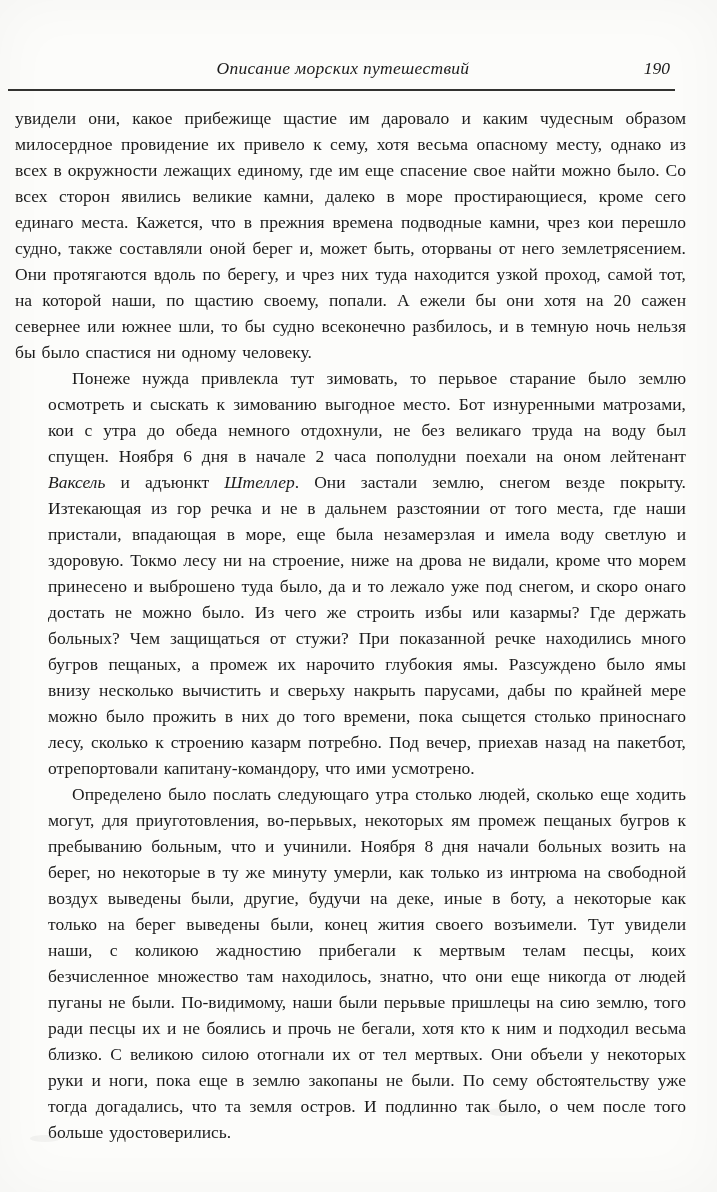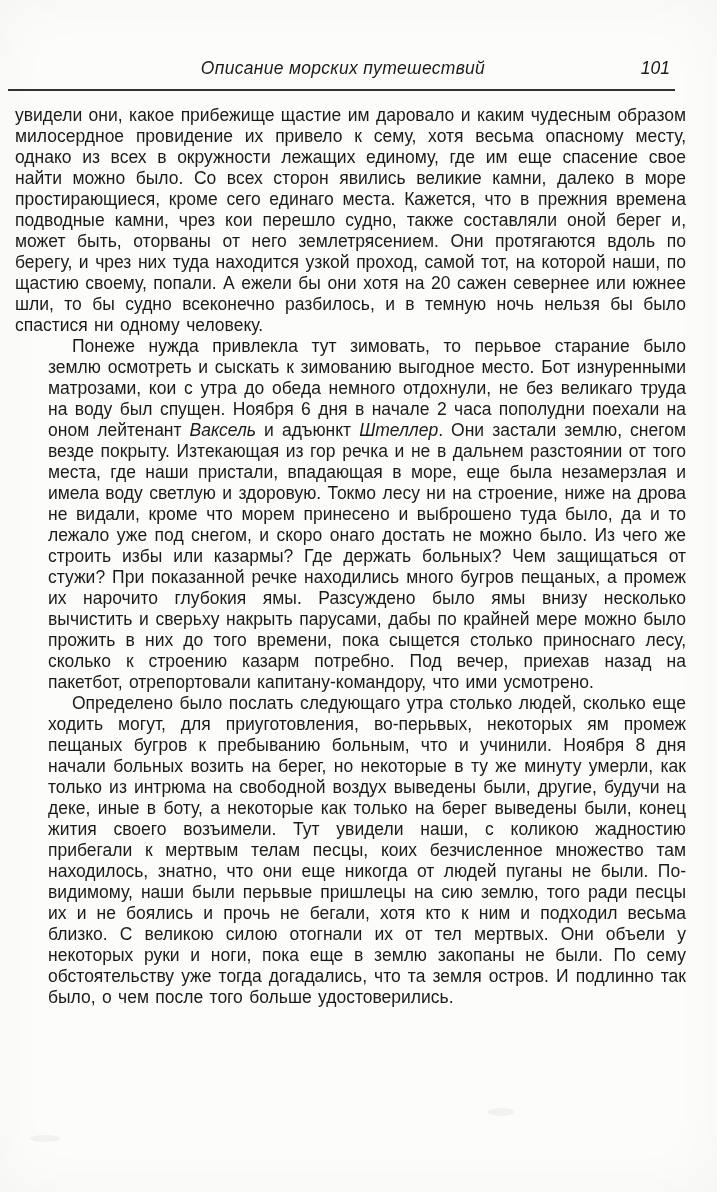--- a/index.html
+++ b/index.html
@@ -8,21 +8,21 @@
     background: #e8e8e6;
   }
   .page {
     position: relative;
     width: 717px;
     height: 1192px;
     margin: 0 auto;
     background: var(--paper, #fcfcfa);
     overflow: hidden;
     box-shadow: inset 0 0 60px rgba(0,0,0,0.03);
-    font-family: Liberation Sans, sans-serif;
+    font-family: Liberation Serif, serif;
     color: var(--ink, #1b1b1b);
   }
   .running-header {
     position: relative;
     height: 89px;
   }
   .running-title {
     position: absolute;
     top: 58px;
     left: 16px;
@@ -48,21 +48,21 @@
     border-top: 2px solid #323230;
     height: 0;
   }
   .page-text {
     position: absolute;
     top: 105px;
     left: 15px;
     width: 671px;
     text-align: justify;
     font-size: 17.5px;
-    line-height: 21px;
+    line-height: 26px;
     word-spacing: 1.5px;
   }
   .page-text p {
     margin: 0;
     padding: 0;
   }
   .page-text p.indent {
     text-indent: 24px;
     margin-left: 33px;
   }
@@ -78,21 +78,21 @@
   }
   .smudge.s1 { left: 488px; top: 1108px; width: 26px; height: 8px; }
   .smudge.s2 { left: 30px; top: 1135px; width: 30px; height: 7px; }
 </style>
 </head>
 <body>
 
 <div class="page" style="--paper: #fcfcfa; --ink: #1b1b1b;">
   <header class="running-header">
     <span class="running-title">Описание морских путешествий</span>
-    <span class="page-number">101</span>
+    <span class="page-number">190</span>
   </header>
   <div class="header-rule"></div>
   <main class="page-text">
       <p><span>увидели они, какое прибежище щастие им даровало и каким чудесным образом милосердное провидение их привело к сему, хотя весьма опасному месту, однако из всех в окружности лежащих единому, где им еще спасение свое найти можно было. Со всех сторон явились великие камни, далеко в море простирающиеся, кроме сего единаго места. Кажется, что в прежния времена подводные камни, чрез кои перешло судно, также составляли оной берег и, может быть, оторваны от него землетрясением. Они протягаются вдоль по берегу, и чрез них туда находится узкой проход, самой тот, на которой наши, по щастию своему, попали. А ежели бы они хотя на 20 сажен севернее или южнее шли, то бы судно всеконечно разбилось, и в темную ночь нельзя бы было спастися ни одному человеку.</span></p>
       <p class="indent"><span>Понеже нужда привлекла тут зимовать, то перьвое старание было землю осмотреть и сыскать к зимованию выгодное место. Бот изнуренными матрозами, кои с утра до обеда немного отдохнули, не без великаго труда на воду был спущен. Ноября 6 дня в начале 2 часа пополудни поехали на оном лейтенант </span><span class="italic">Ваксель</span><span> и адъюнкт </span><span class="italic">Штеллер</span><span>. Они застали землю, снегом везде покрыту. Изтекающая из гор речка и не в дальнем разстоянии от того места, где наши пристали, впадающая в море, еще была незамерзлая и имела воду светлую и здоровую. Токмо лесу ни на строение, ниже на дрова не видали, кроме что морем принесено и выброшено туда было, да и то лежало уже под снегом, и скоро онаго достать не можно было. Из чего же строить избы или казармы? Где держать больных? Чем защищаться от стужи? При показанной речке находились много бугров пещаных, а промеж их нарочито глубокия ямы. Разсуждено было ямы внизу несколько вычистить и сверьху накрыть парусами, дабы по крайней мере можно было прожить в них до того времени, пока сыщется столько приноснаго лесу, сколько к строению казарм потребно. Под вечер, приехав назад на пакетбот, отрепортовали капитану-командору, что ими усмотрено.</span></p>
       <p class="indent"><span>Определено было послать следующаго утра столько людей, сколько еще ходить могут, для приуготовления, во-перьвых, некоторых ям промеж пещаных бугров к пребыванию больным, что и учинили. Ноября 8 дня начали больных возить на берег, но некоторые в ту же минуту умерли, как только из интрюма на свободной воздух выведены были, другие, будучи на деке, иные в боту, а некоторые как только на берег выведены были, конец жития своего возъимели. Тут увидели наши, с коликою жадностию прибегали к мертвым телам песцы, коих безчисленное множество там находилось, знатно, что они еще никогда от людей пуганы не были. По-видимому, наши были перьвые пришлецы на сию землю, того ради песцы их и не боялись и прочь не бегали, хотя кто к ним и подходил весьма близко. С великою силою отогнали их от тел мертвых. Они объели у некоторых руки и ноги, пока еще в землю закопаны не были. По сему обстоятельству уже тогда догадались, что та земля остров. И подлинно так было, о чем после того больше удостоверились.</span></p>
     </main>
   <div class="smudge s1"></div>
   <div class="smudge s2"></div>
 </div>

